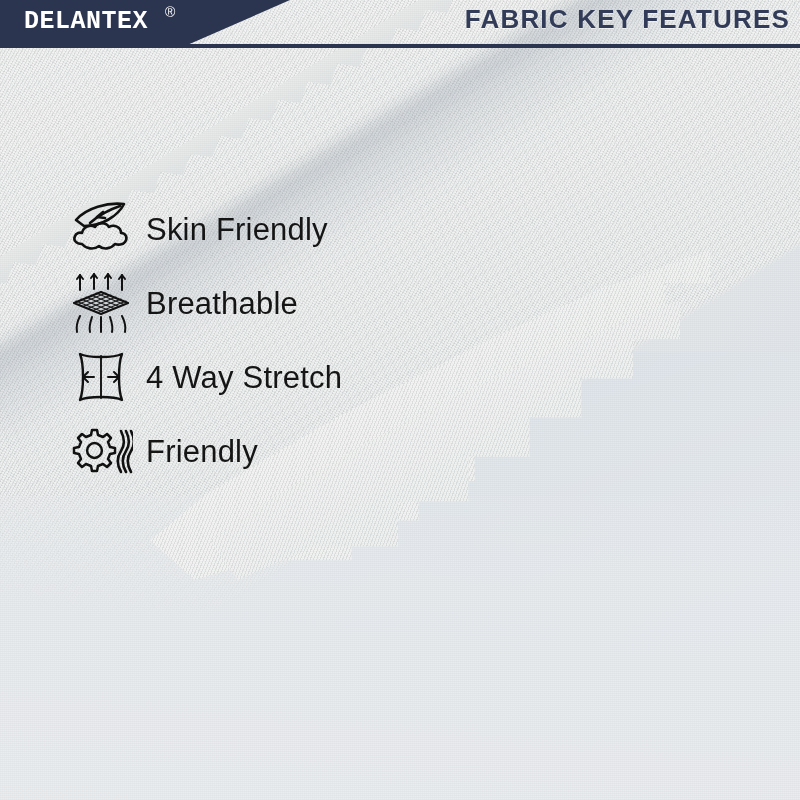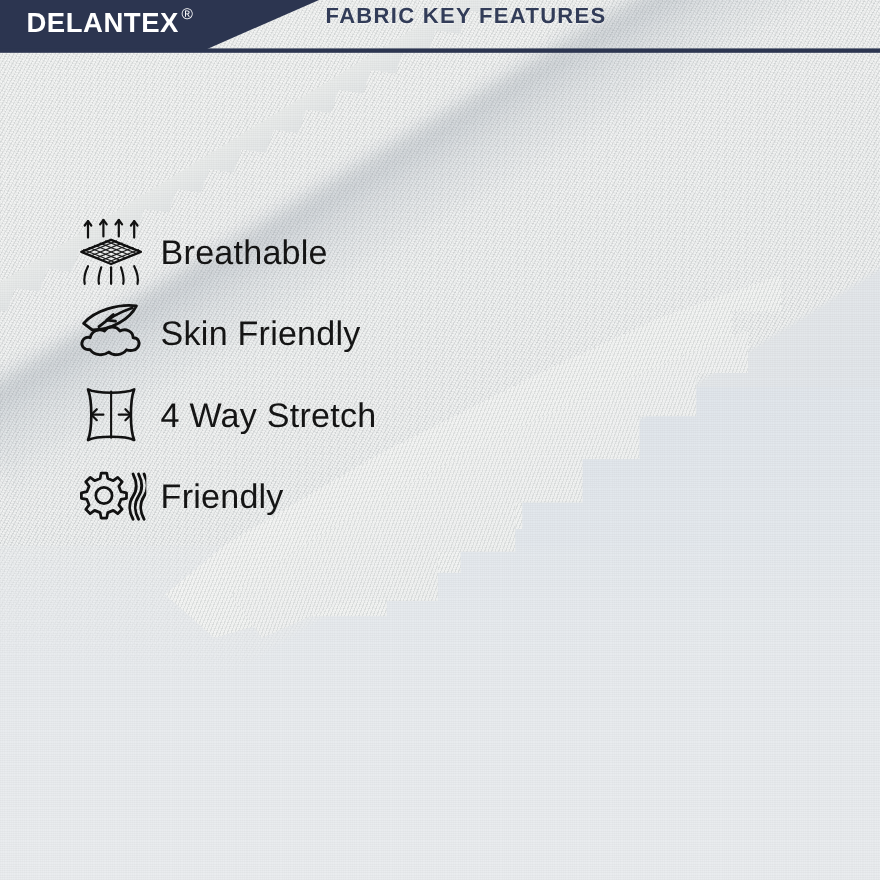--- a/index.html
+++ b/index.html
@@ -201,38 +201,38 @@
   }
   .logo-text {
     position: absolute;
     left: 24px;
     top: 9px;
     color: #ffffff;
     font-size: 25px;
     font-weight: bold;
     letter-spacing: 0.5px;
     line-height: 1;
-    font-family: Liberation Sans, sans-serif;
+    font-family: Liberation Mono, monospace;
   }
   .logo-reg {
     position: absolute;
     left: 165px;
     top: 5px;
     color: #ffffff;
     font-size: 14px;
     line-height: 1;
   }
   .header-title {
     position: absolute;
     left: 296px;
     top: 3px;
     width: 494px;
-    text-align: left;
+    text-align: right;
     color: #323c58;
-    font-size: 20px;
+    font-size: 26px;
     font-weight: bold;
     letter-spacing: 1.2px;
     line-height: 1.25;
     text-shadow: 0 1px 0 rgba(255,255,255,0.55);
   }
   .header-rule {
     position: absolute;
     left: 0;
     top: 44px;
     width: 800px;
@@ -289,20 +289,34 @@
 
   <div class="header">
     <div class="banner-shape"></div>
     <div class="logo-text">DELANTEX</div>
     <div class="logo-reg">®</div>
     <div class="header-title">FABRIC KEY FEATURES</div>
     <div class="header-rule"></div>
   </div>
 
   <div class="features">
+
+    <div class="feature-row">
+      <span class="feature-icon">
+        <svg width="62" height="58" viewBox="0 0 62 58" fill="none" stroke="#111" stroke-width="2.6" stroke-linecap="round" stroke-linejoin="round">
+          <path d="M6 20 C16 8, 38 2, 54 4 C48 16, 32 26, 14 26 Z"></path>
+          <path d="M50 6 C38 10, 28 16, 20 23"></path>
+          <path d="M33 12 L27 17 L35 18"></path>
+          <path d="M12 44 C6 44, 3 40, 5 36 C6 33, 10 32, 12 33 C13 27, 20 24, 25 27 C28 22, 36 22, 39 27
+                   C44 24, 51 27, 51 33 C56 33, 58 38, 55 42 C53 45, 48 45, 45 44
+                   C41 49, 33 50, 29 46 C24 50, 16 49, 12 44 Z"></path>
+        </svg>
+      </span>
+      <span class="feature-label">Skin Friendly</span>
+    </div>
 
     <div class="feature-row">
       <span class="feature-icon">
         <svg width="62" height="62" viewBox="0 0 62 62" fill="none" stroke="#111" stroke-width="2.2" stroke-linecap="round" stroke-linejoin="round">
 
           <g stroke-width="2">
             <path d="M10 18 L10 3"></path>
               <path d="M7 7 L10 3 L13 7"></path>
             <path d="M24 17 L24 2"></path>
               <path d="M21 6 L24 2 L27 6"></path>
@@ -335,34 +349,20 @@
             <path d="M40 45 C42 51, 43 56, 42 60"></path>
             <path d="M52 44 C55 50, 56 55, 55 60"></path>
           </g>
         </svg>
       </span>
       <span class="feature-label">Breathable</span>
     </div>
 
     <div class="feature-row">
       <span class="feature-icon">
-        <svg width="62" height="58" viewBox="0 0 62 58" fill="none" stroke="#111" stroke-width="2.6" stroke-linecap="round" stroke-linejoin="round">
-          <path d="M6 20 C16 8, 38 2, 54 4 C48 16, 32 26, 14 26 Z"></path>
-          <path d="M50 6 C38 10, 28 16, 20 23"></path>
-          <path d="M33 12 L27 17 L35 18"></path>
-          <path d="M12 44 C6 44, 3 40, 5 36 C6 33, 10 32, 12 33 C13 27, 20 24, 25 27 C28 22, 36 22, 39 27
-                   C44 24, 51 27, 51 33 C56 33, 58 38, 55 42 C53 45, 48 45, 45 44
-                   C41 49, 33 50, 29 46 C24 50, 16 49, 12 44 Z"></path>
-        </svg>
-      </span>
-      <span class="feature-label">Skin Friendly</span>
-    </div>
-
-    <div class="feature-row">
-      <span class="feature-icon">
         <svg width="58" height="58" viewBox="0 0 58 58" fill="none" stroke="#111" stroke-width="2.4" stroke-linecap="round" stroke-linejoin="round">
           <path d="M8 6 C16 10, 42 10, 50 6 C46 16, 46 42, 50 52
                    C42 48, 16 48, 8 52 C12 42, 12 16, 8 6 Z"></path>
           <path d="M29 8 L29 50" stroke-width="1.9"></path>
           <path d="M22 29 L12 29" stroke-width="2"></path>
           <path d="M16 24 L11 29 L16 34" stroke-width="2"></path>
           <path d="M36 29 L46 29" stroke-width="2"></path>
           <path d="M42 24 L47 29 L42 34" stroke-width="2"></path>
         </svg>
       </span>

